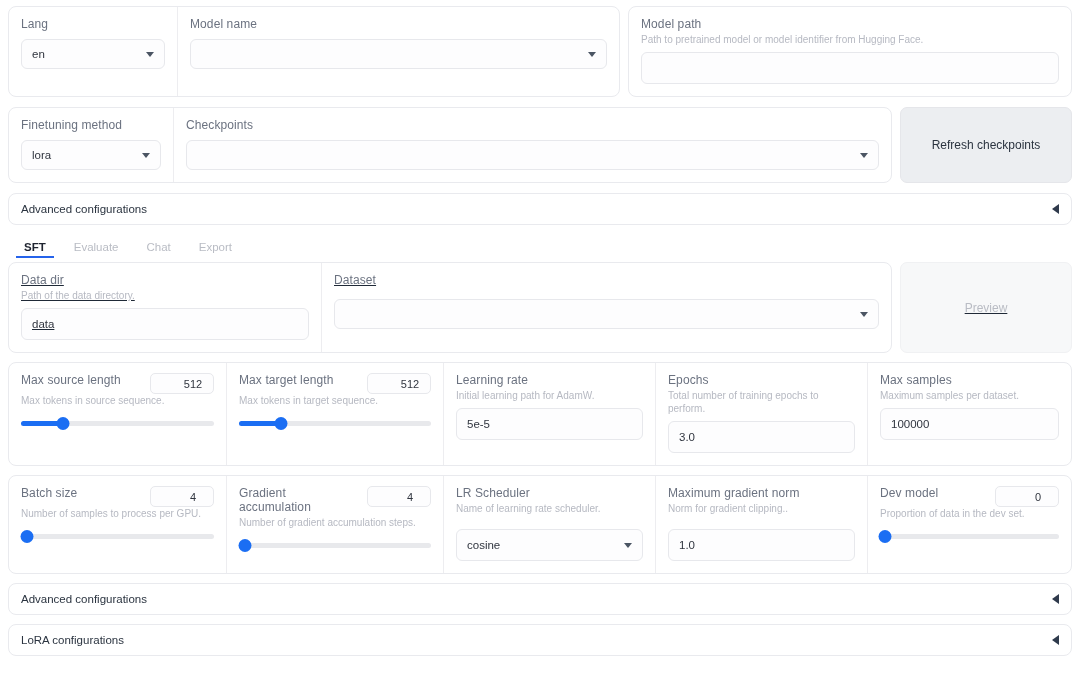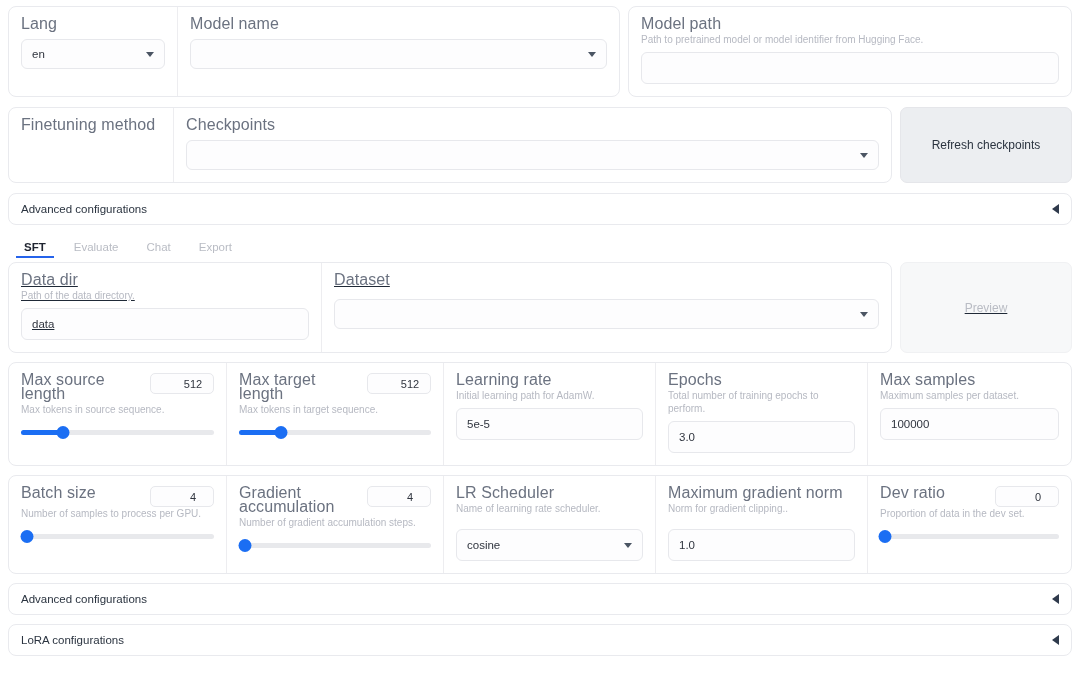--- a/index.html
+++ b/index.html
@@ -18,21 +18,21 @@
     border: 1px solid #e9eaee;
     border-radius: 8px;
   }
   .row { display: flex; gap: 8px; align-items: stretch; }
 
   
   .cell { padding: 10px 12px 12px 12px; position: relative; }
   .cell + .cell { border-left: 1px solid #ededf0; }
 
   .lbl {
-    font-size: 16px;
+    font-size: 12px;
     color: #6b7280;
     line-height: 14px;
     margin-bottom: 2px;
     letter-spacing: .1px;
   }
   .info {
     font-size: 10px;
     color: #b6b9c2;
     line-height: 13px;
     margin-bottom: 6px;
@@ -175,20 +175,24 @@
           <span class="val"></span>
         </div>
       </div>
     </div>
   </div>
 
   <div class="row" style="padding-top:10px;">
     <div class="panel" style="width:884px; display:flex;">
       <div class="cell" style="width:164px;">
         <div class="lbl">Finetuning method</div>
+        <div class="input" style="margin-top:8px;">
+          <span class="val">lora</span>
+          <span class="caret"></span>
+        </div>
       </div>
       <div class="cell" style="flex:1;">
         <div class="lbl">Checkpoints</div>
         <div class="input" style="margin-top:8px;">
           <span class="val"></span>
           <span class="caret"></span>
         </div>
       </div>
     </div>
     <div class="btn" style="flex:1;">Refresh checkpoints</div>
@@ -319,21 +323,21 @@
     <div class="cell" style="width:212px;">
       <div class="lbl">Maximum gradient norm</div>
       <div class="info">Norm for gradient clipping..</div>
       <div class="input" style="height:32px; margin-top:14px;">
         <span class="val">1.0</span>
       </div>
     </div>
 
     <div class="cell" style="flex:1;">
       <div class="sliderhead">
-        <div class="lbl">Dev ratio</div>
+        <div class="lbl">Dev model</div>
         <div class="numbox">0</div>
       </div>
       <div class="info">Proportion of data in the dev set.</div>
       <div class="slider">
         <div class="track"></div>
         <div class="fill" style="width:2%"></div>
         <div class="thumb" style="left:3%"></div>
       </div>
     </div>
   </div>

